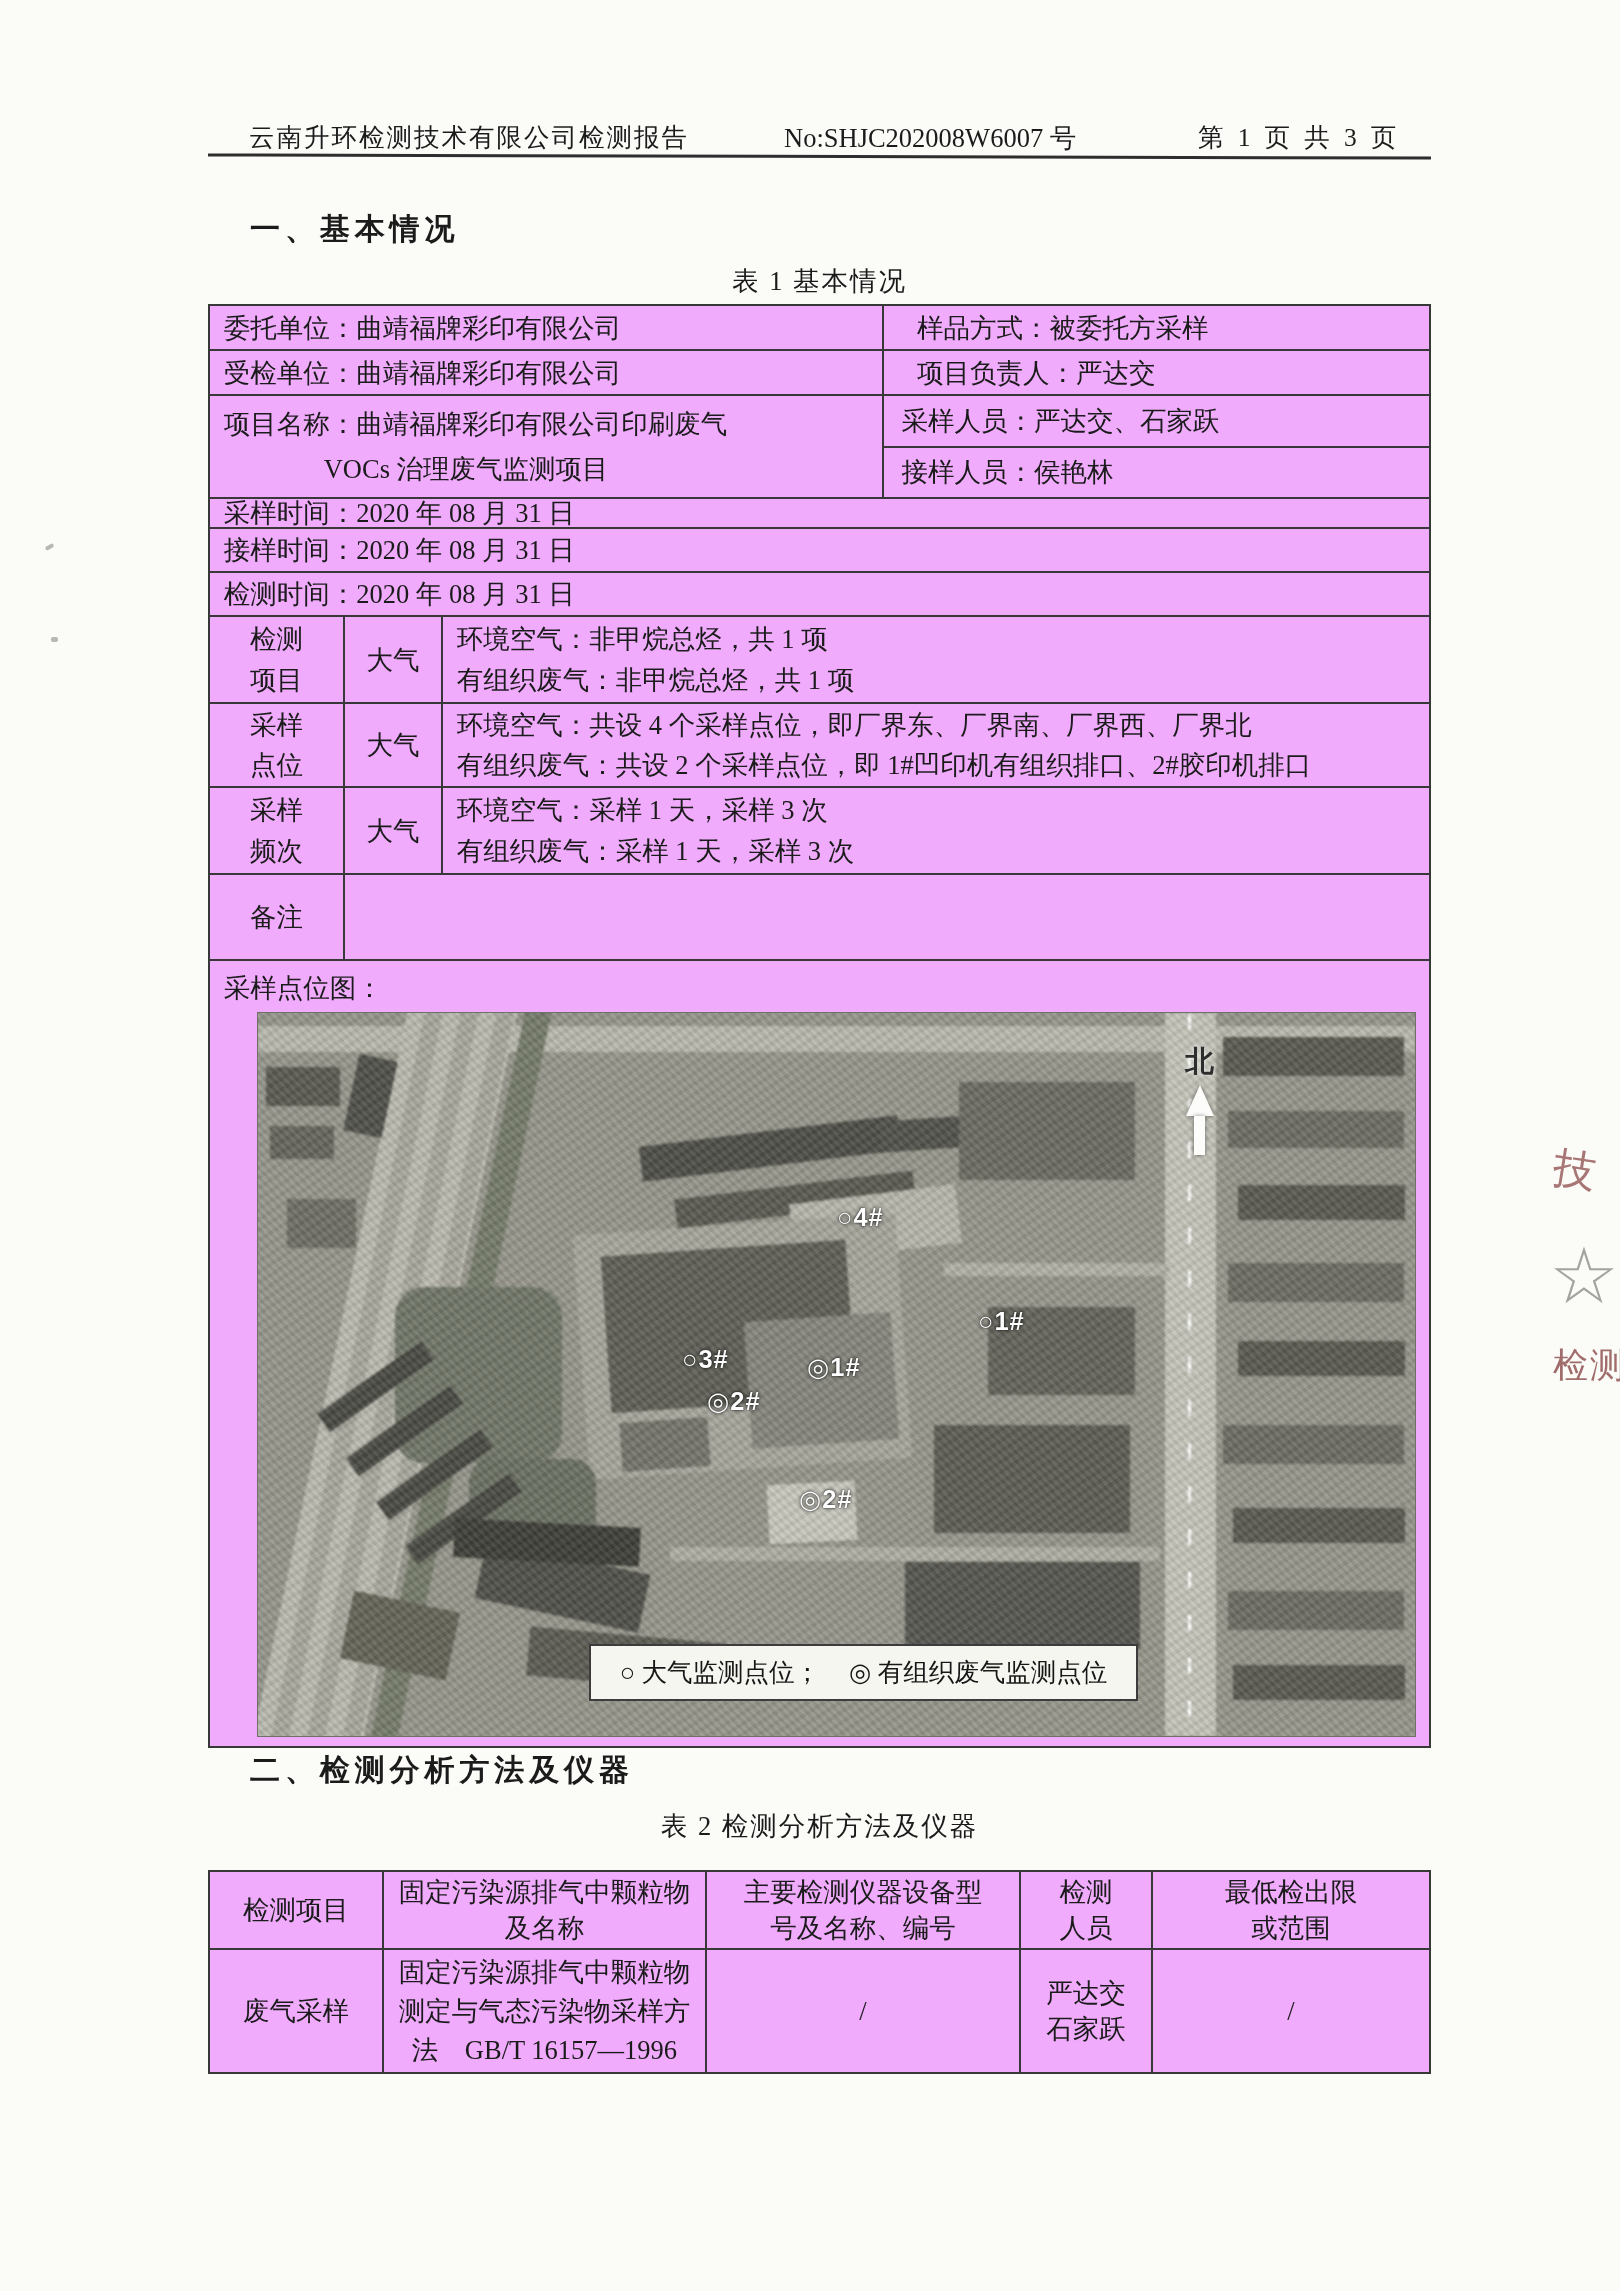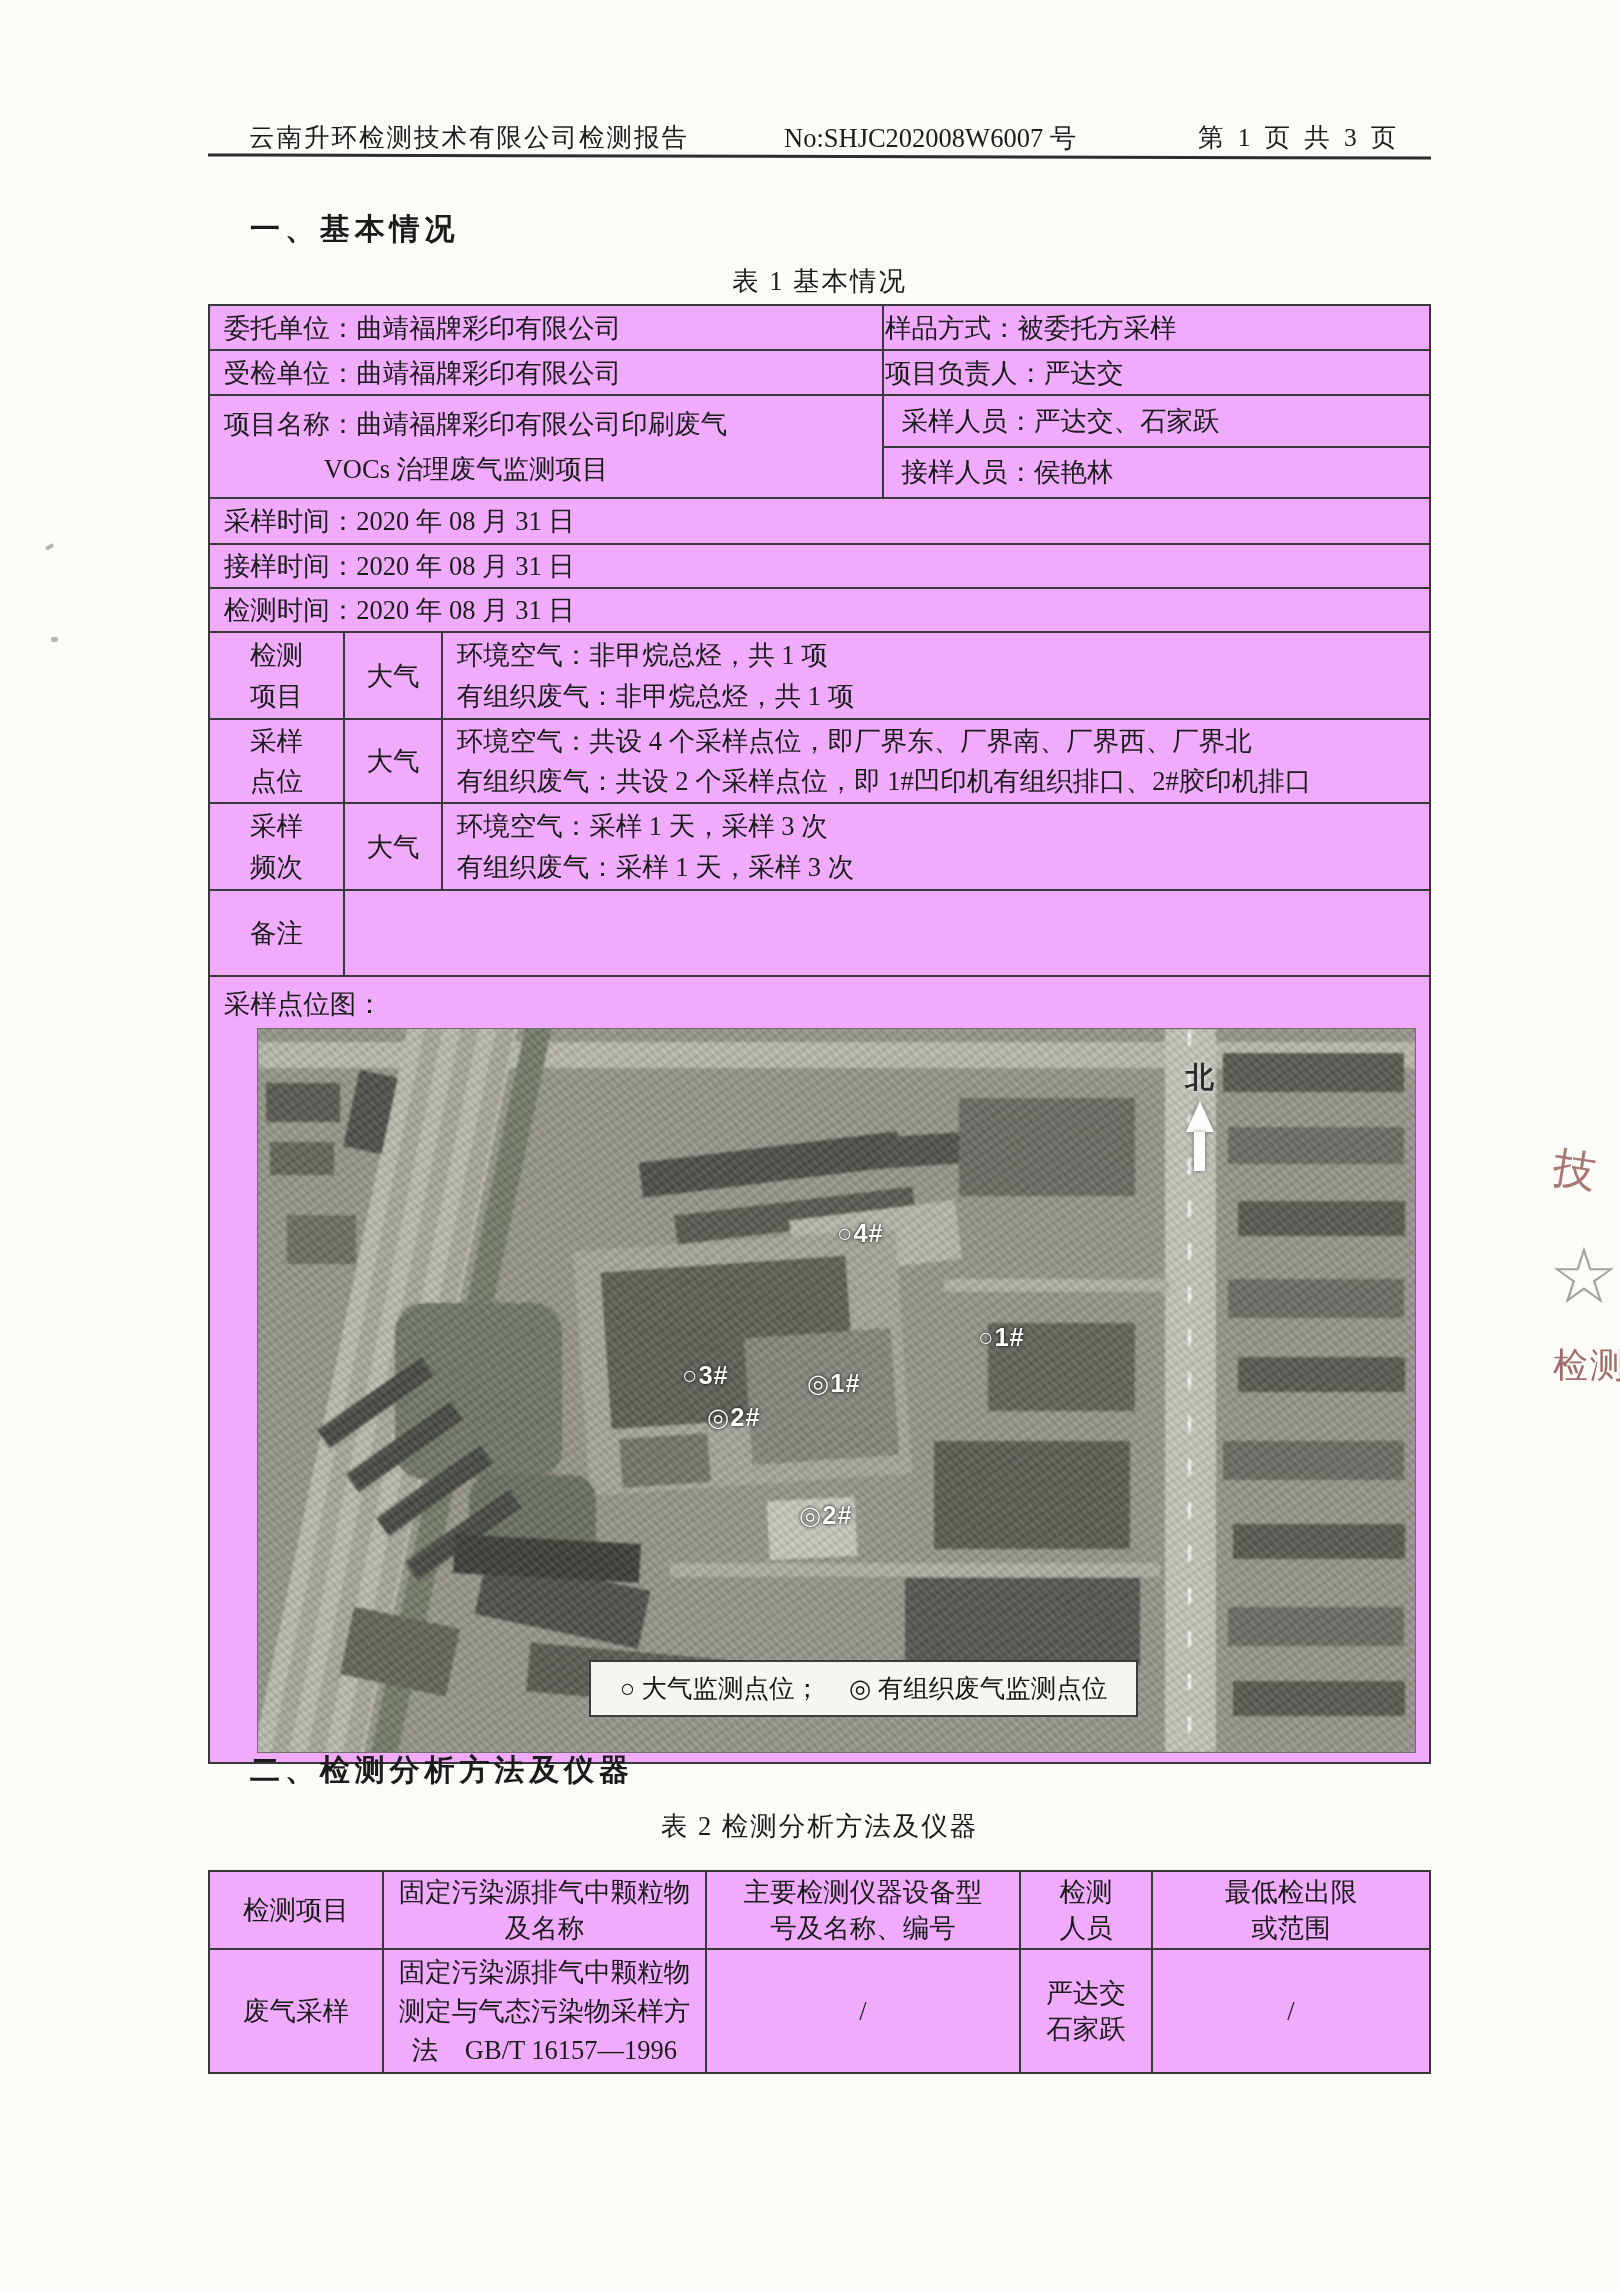--- a/index.html
+++ b/index.html
@@ -21,21 +21,21 @@
   .tbl-caption{left:208px;width:1223px;text-align:center;font-size:26.5px;letter-spacing:2px}
   #cap1{top:263px}
   #cap2{top:1808px}
   
   .tbl{border:2.9px solid #383838;box-sizing:border-box;background:#f0abfc}
   #table1{left:208px;top:304px;width:1223px}
   #table2{left:208px;top:1870px;width:1223px}
   .r{display:flex;border-bottom:2px solid #383838;font-size:26.5px;box-sizing:border-box}
   .c{display:flex;align-items:center;padding-left:13.7px;box-sizing:border-box}
   .half-l{width:674px;border-right:2px solid #383838}
-  .half-r{flex:1;padding-left:1px}
+  .half-r{flex:1;padding-left:33px}
   .pn-cell{flex-direction:column;align-items:flex-start;justify-content:space-evenly}
   .pn2{margin-left:100px}
   .sub{display:flex;flex-direction:column;flex:1}
   .sub>div{flex:1;display:flex;align-items:center;padding-left:17.6px;box-sizing:border-box}
   .sub>div:first-child{border-bottom:2px solid #383838}
   .lab{width:135px;border-right:2px solid #383838;display:flex;flex-direction:column;
        justify-content:space-evenly;align-items:center;box-sizing:border-box}
   .cat{width:98px;border-right:2px solid #383838;display:flex;align-items:center;
        justify-content:center;box-sizing:border-box}
   .cnt{flex:1;display:flex;flex-direction:column;align-items:flex-start;
@@ -108,21 +108,21 @@
   <div class="r" style="height:103px">
     <div class="c half-l pn-cell">
       <span>项目名称：曲靖福牌彩印有限公司印刷废气</span>
       <span class="pn2">VOCs 治理废气监测项目</span>
     </div>
     <div class="sub">
       <div>采样人员：严达交、石家跃</div>
       <div>接样人员：侯艳林</div>
     </div>
   </div>
-  <div class="r" style="height:46px">
+  <div class="r" style="height:30px">
     <div class="c" style="flex:1">采样时间：2020 年 08 月 31 日</div>
   </div>
   <div class="r" style="height:44px">
     <div class="c" style="flex:1">接样时间：2020 年 08 月 31 日</div>
   </div>
   <div class="r" style="height:44px">
     <div class="c" style="flex:1">检测时间：2020 年 08 月 31 日</div>
   </div>
   <div class="r" style="height:87px">
     <div class="lab">

